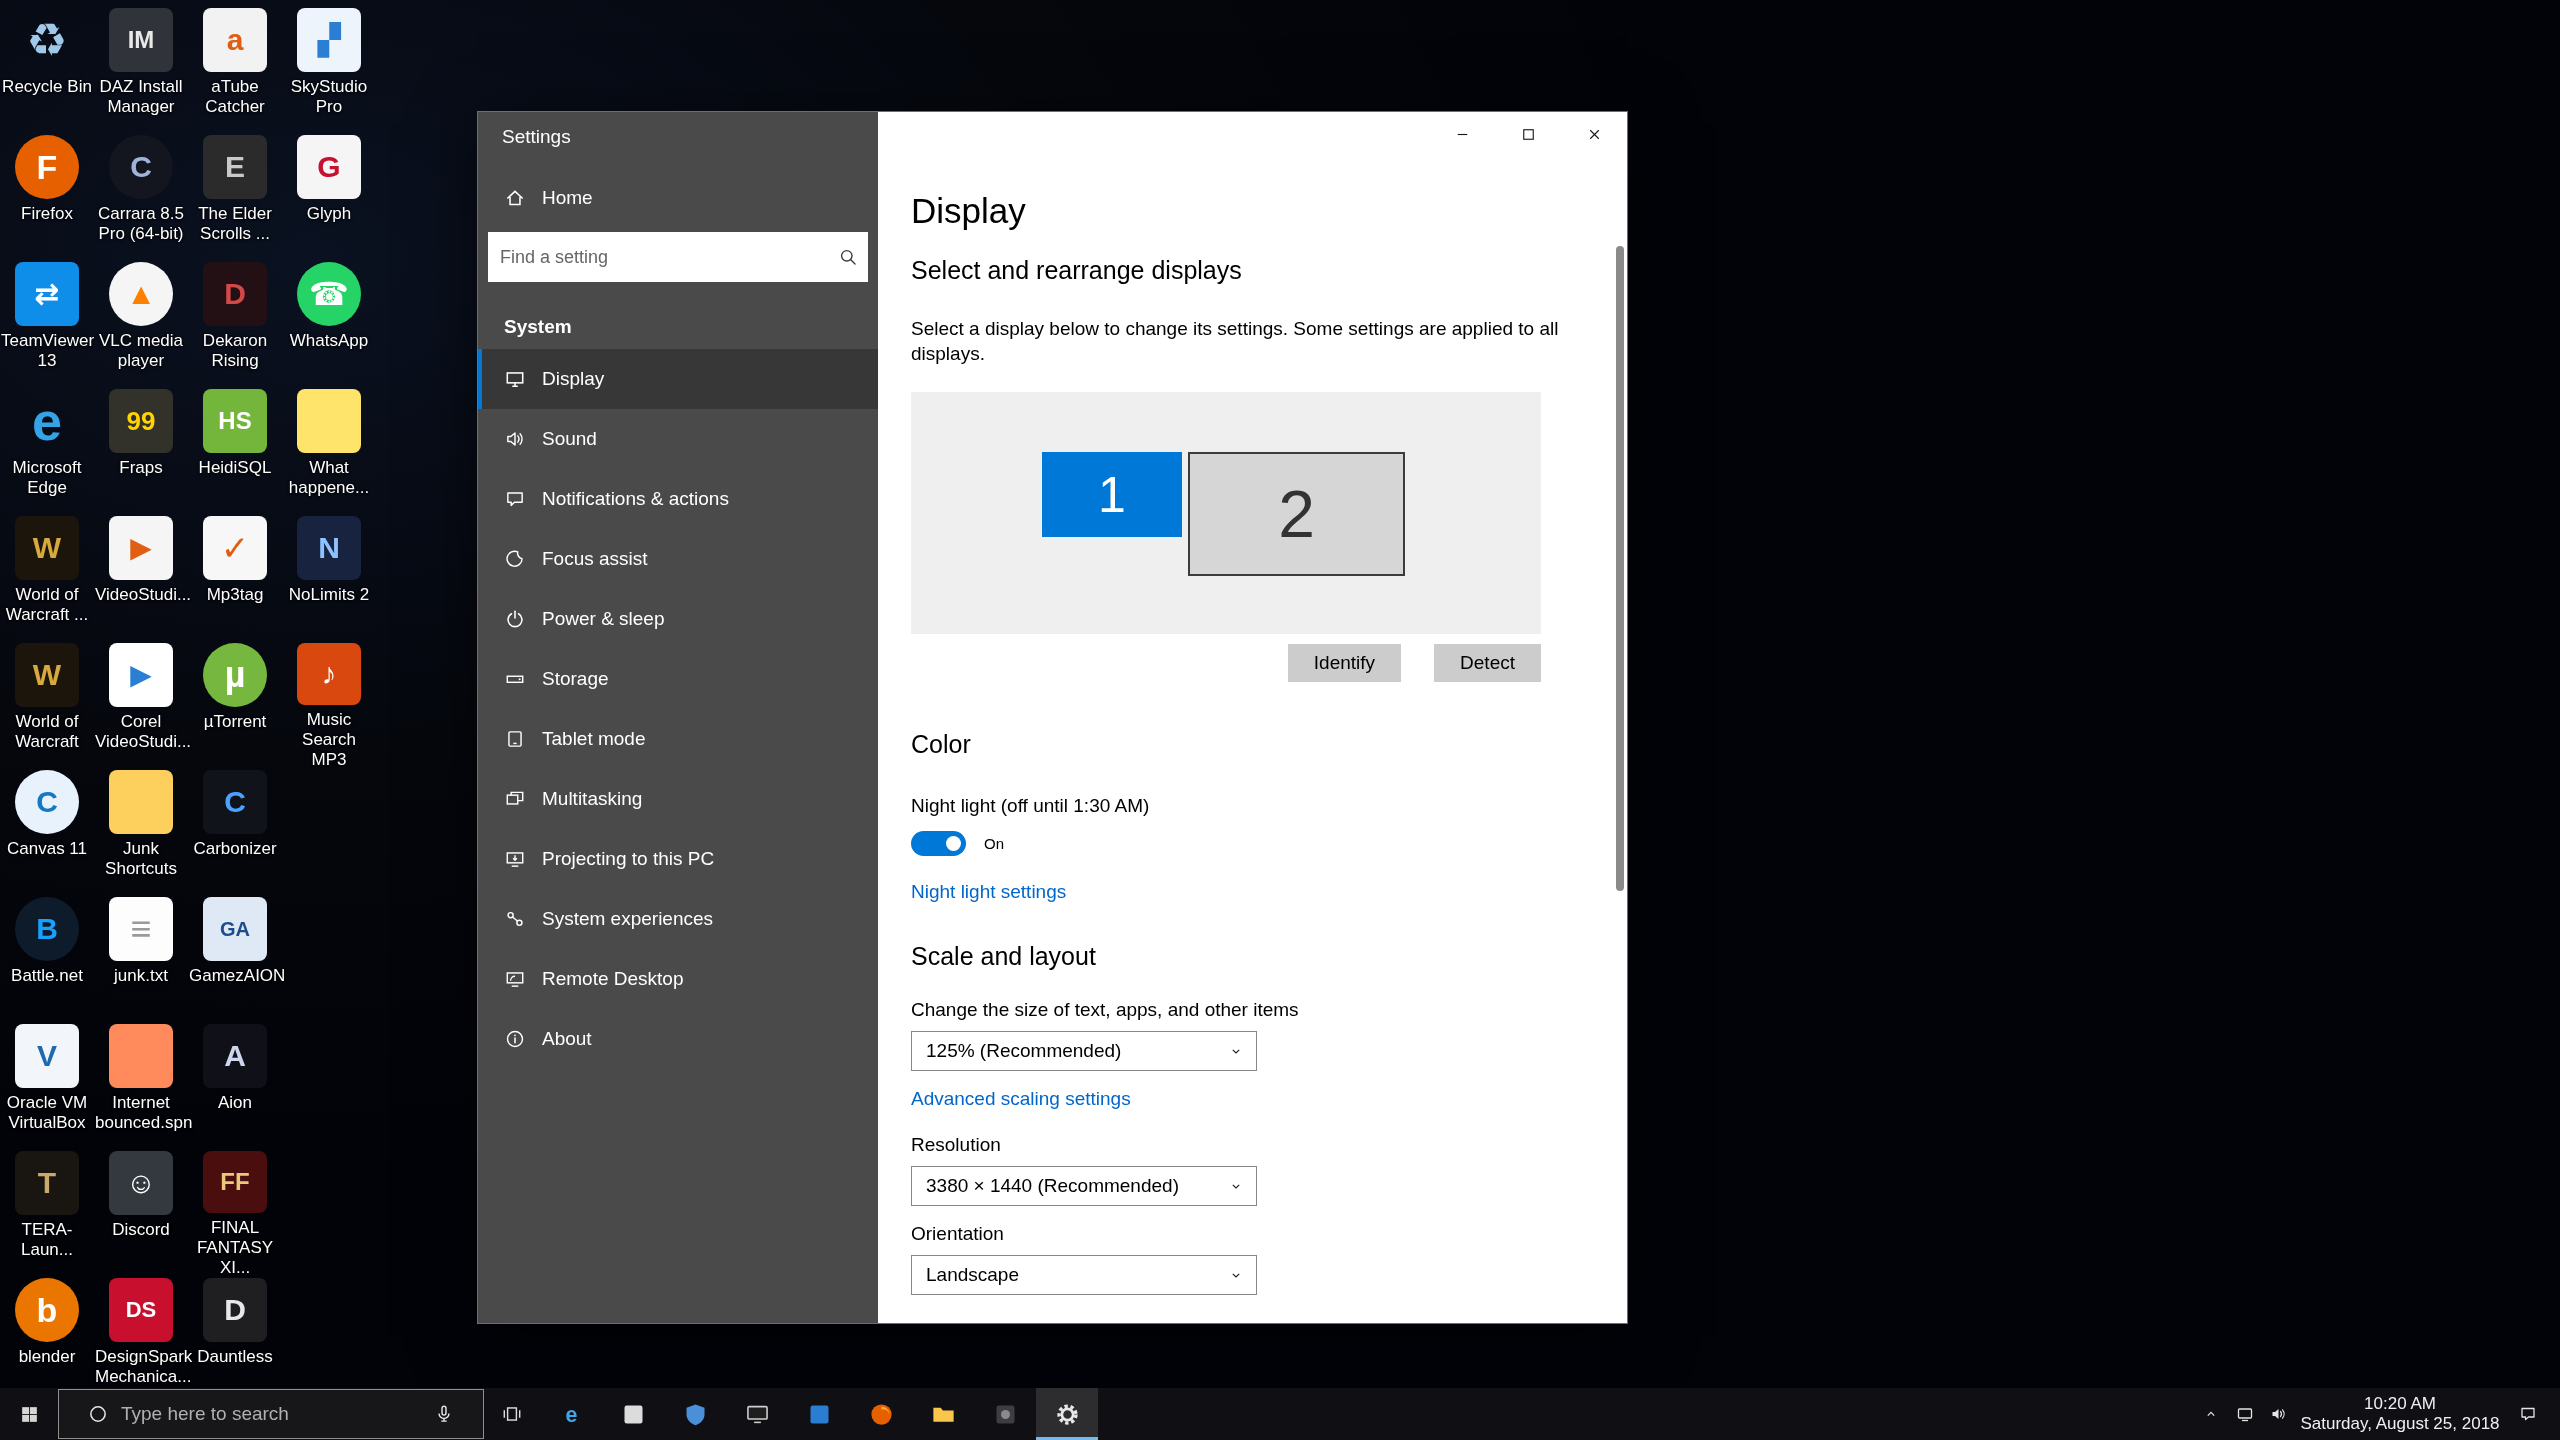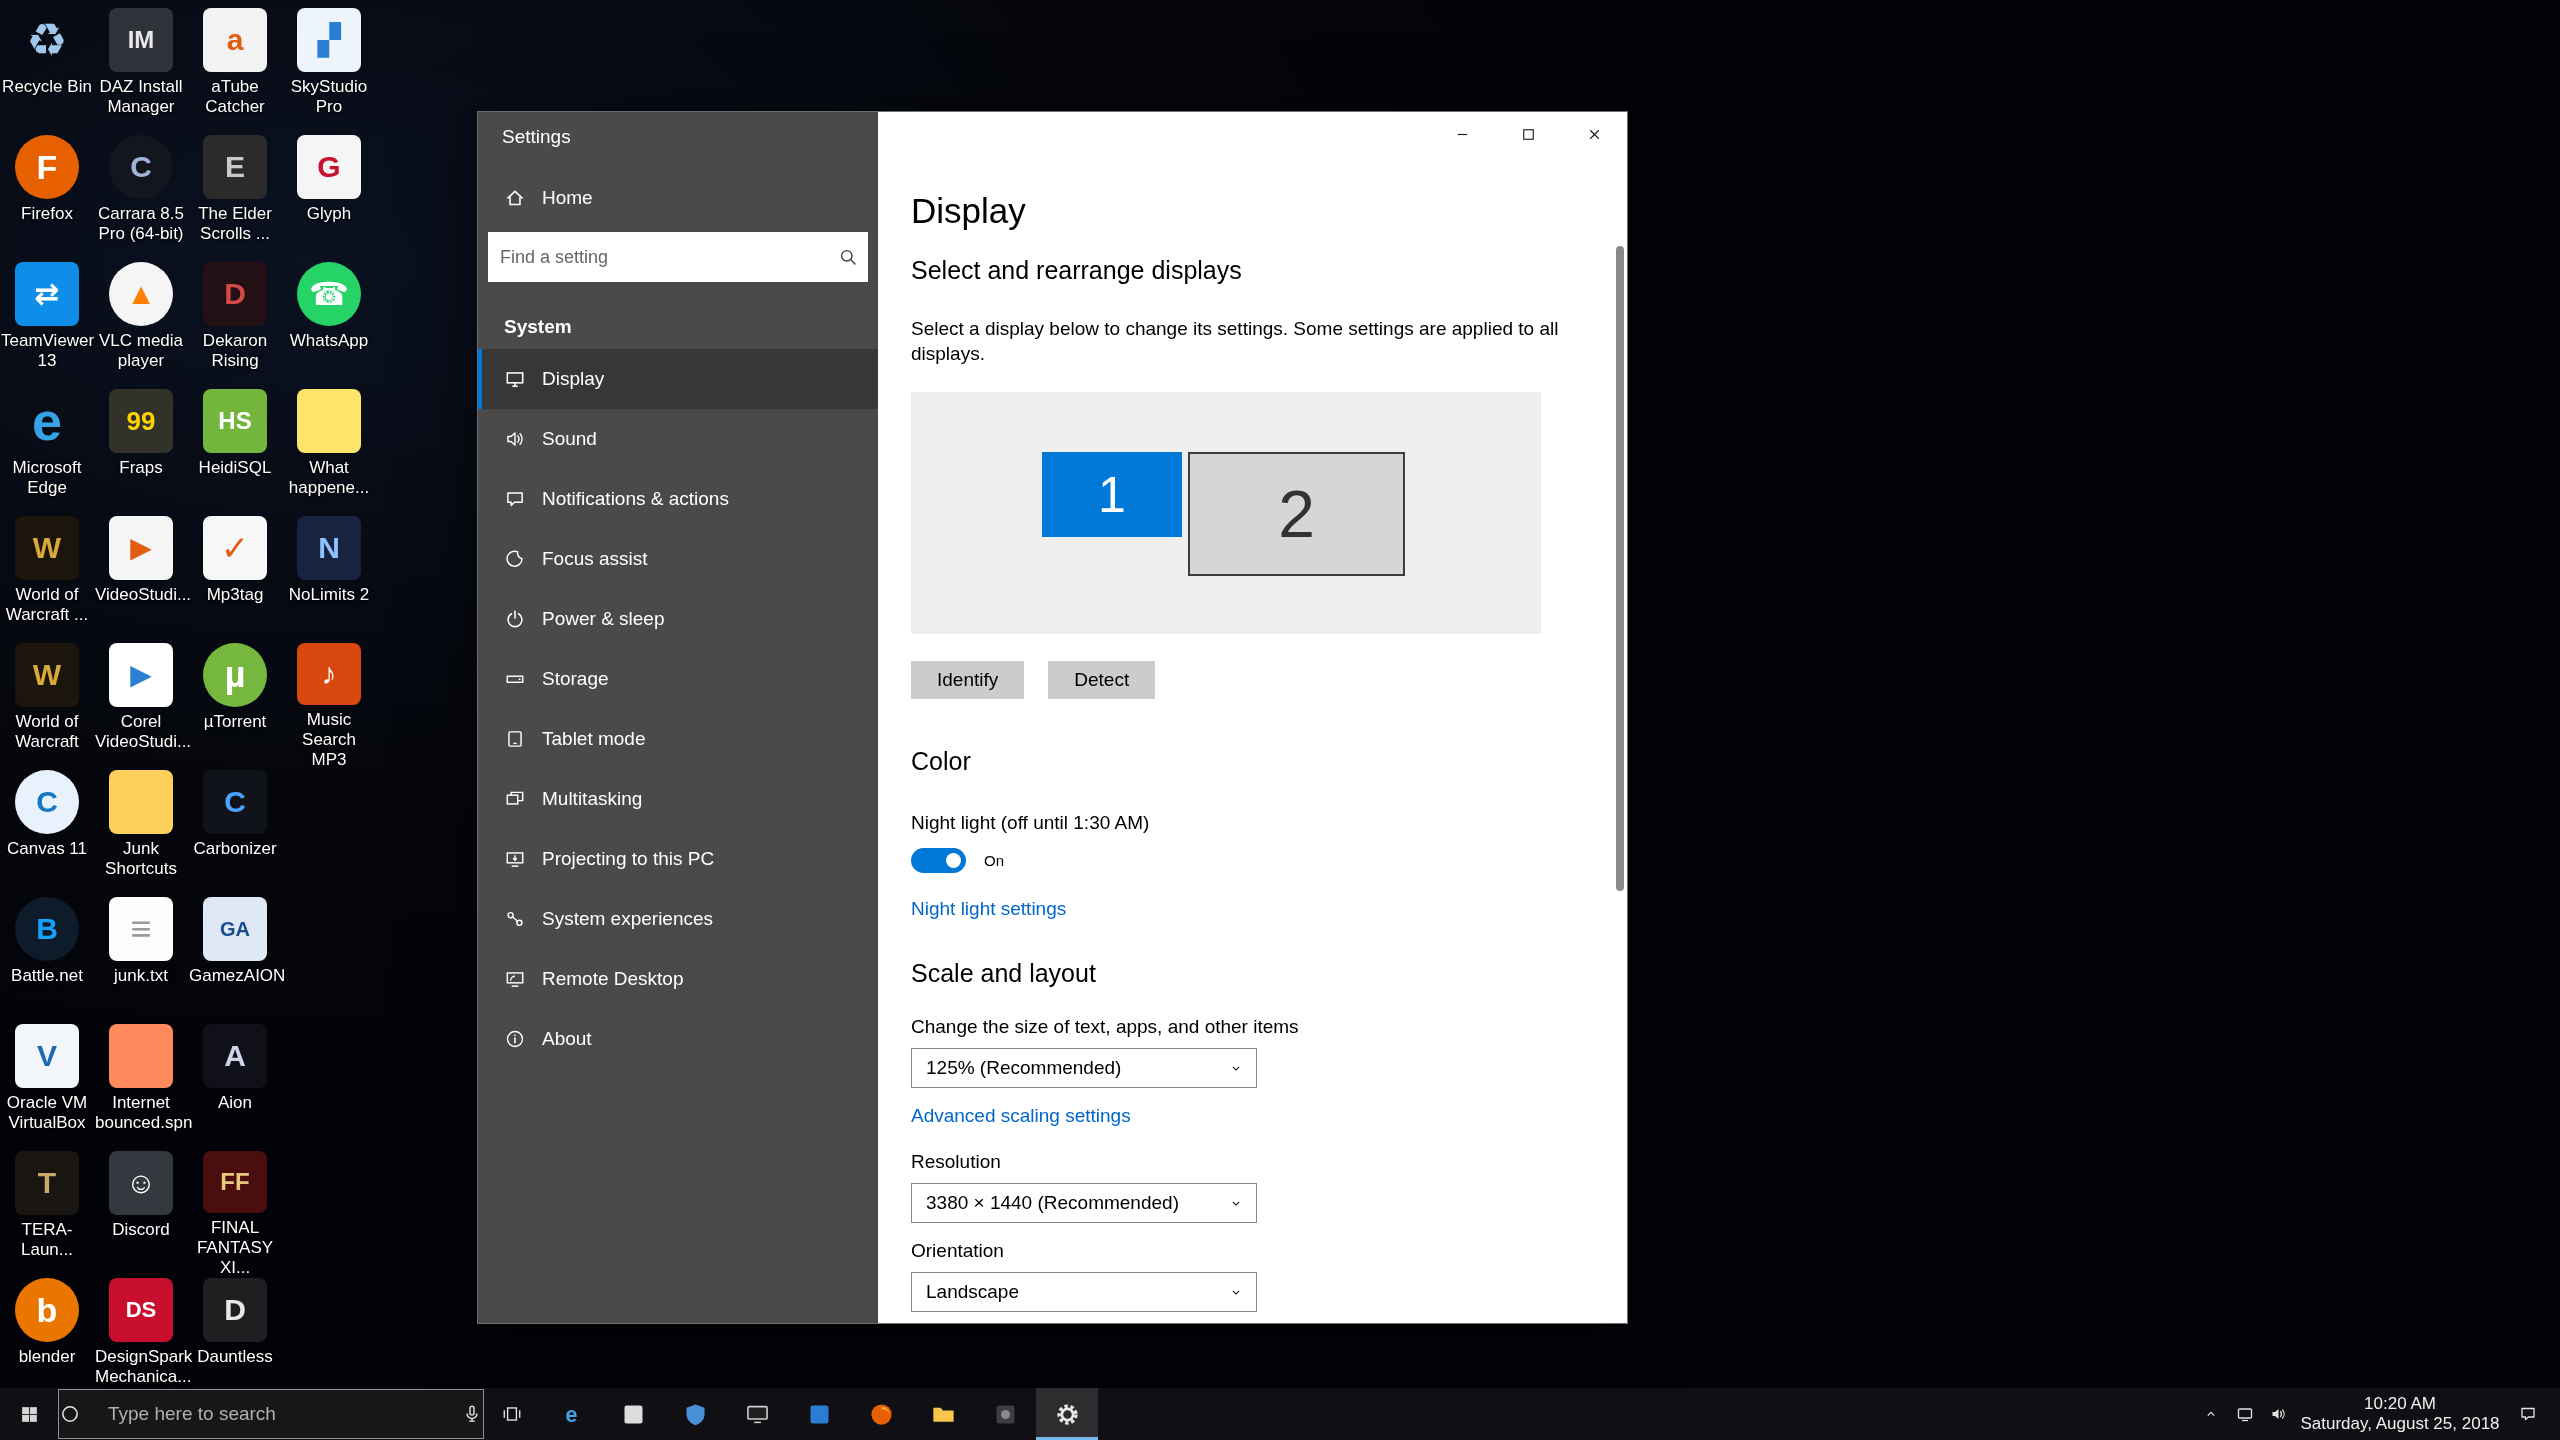--- a/index.html
+++ b/index.html
@@ -46,21 +46,21 @@
 
   .content { position:absolute; left:400px; right:0; top:0; bottom:0; background:#fff; padding:78px 0 0 33px; overflow:hidden; color:#000; }
   .page-title { font-size:35px; font-weight:300; line-height:42px; }
   .sec { font-size:25px; font-weight:400; line-height:32px; }
   .sec-rearrange { margin-top:22px; }
   .desc { margin-top:30px; font-size:19px; line-height:25px; max-width:648px; }
   .monitor-box { margin-top:26px; width:630px; height:242px; background:#efefef; position:relative; }
   .mon { display:flex; align-items:center; justify-content:center; font-weight:300; cursor:pointer; }
   .mon1 { position:absolute; left:131px; top:60px; width:140px; height:85px; background:#0078d7; color:#fff; font-size:50px; }
   .mon2 { position:absolute; left:277px; top:60px; width:217px; height:124px; background:#d6d6d6; border:2px solid #3c3c3c; color:#333; font-size:66px; }
-  .btn-row { margin-top:27px; width:630px; display:flex; justify-content:flex-start; gap:24px; }
+  .btn-row { margin-top:10px; width:630px; display:flex; justify-content:flex-end; gap:33px; }
   .btn { height:38px; padding:0 24px; background:#cccccc; border:2px solid transparent; font-size:19px; color:#000; }
   .sec-color { margin-top:46px; }
   .night-label { margin-top:34px; font-size:19px; line-height:24px; }
   .toggle-row { margin-top:13px; display:flex; align-items:center; gap:18px; font-size:15px; }
   .toggle { width:55px; height:25px; border-radius:13px; background:#0078d7; position:relative; cursor:pointer; }
   .toggle .knob { position:absolute; right:5px; top:5px; width:15px; height:15px; border-radius:50%; background:#fff; }
   .link { display:inline-block; color:#0066cc; font-size:19px; line-height:24px; text-decoration:none; cursor:pointer; }
   .lnk-night { margin-top:24px; }
   .sec-scale { margin-top:36px; }
   .field-label { font-size:19px; line-height:24px; }
@@ -70,21 +70,21 @@
   .select svg { width:16px; height:16px; color:#222; flex:0 0 auto; }
   .lnk-adv { margin-top:16px; }
   .lbl-res { margin-top:22px; }
   .lbl-ori { margin-top:16px; }
   .scrollbar { position:absolute; right:3px; top:134px; width:8px; height:645px; background:#8a8a8a; border-radius:4px; cursor:pointer; }
 
   
   .taskbar { position:absolute; left:0; right:0; bottom:0; height:52px; background:#101014; display:flex; align-items:stretch; z-index:10; }
   .tb-start { width:58px; display:flex; align-items:center; justify-content:center; background:transparent; border:none; color:#d6d6d6; }
   .tb-start svg { width:21px; height:21px; }
-  .tb-search { width:426px; margin:1px 0; background:#17171a; border:1px solid #8f8f8f; display:flex; align-items:center; padding:0 0; gap:27px; }
+  .tb-search { width:426px; margin:1px 0; background:#17171a; border:1px solid #8f8f8f; display:flex; align-items:center; padding:0 28px; gap:12px; }
   .tb-search svg { width:22px; height:22px; color:#e6e6e6; flex:0 0 auto; }
   .tb-search input { flex:1; min-width:0; background:transparent; border:none; outline:none; color:#c0c0c0; font-size:19px; font-family:inherit; }
   .tb-search input::placeholder { color:#b0b0b0; }
   .tb-btn { width:56px; display:flex; align-items:center; justify-content:center; background:transparent; border:none; color:#dcdcdc; }
   .tb-btn svg { width:22px; height:22px; }
   .tb-apps { display:flex; }
   .tb-app { width:62px; display:flex; align-items:center; justify-content:center; background:transparent; border:none; }
   .tb-app svg { width:27px; height:27px; }
   .tb-app.active { background:rgba(255,255,255,.12); box-shadow:inset 0 -3px 0 #76b9ed; }
   .tb-tray { margin-left:auto; display:flex; align-items:center; }

